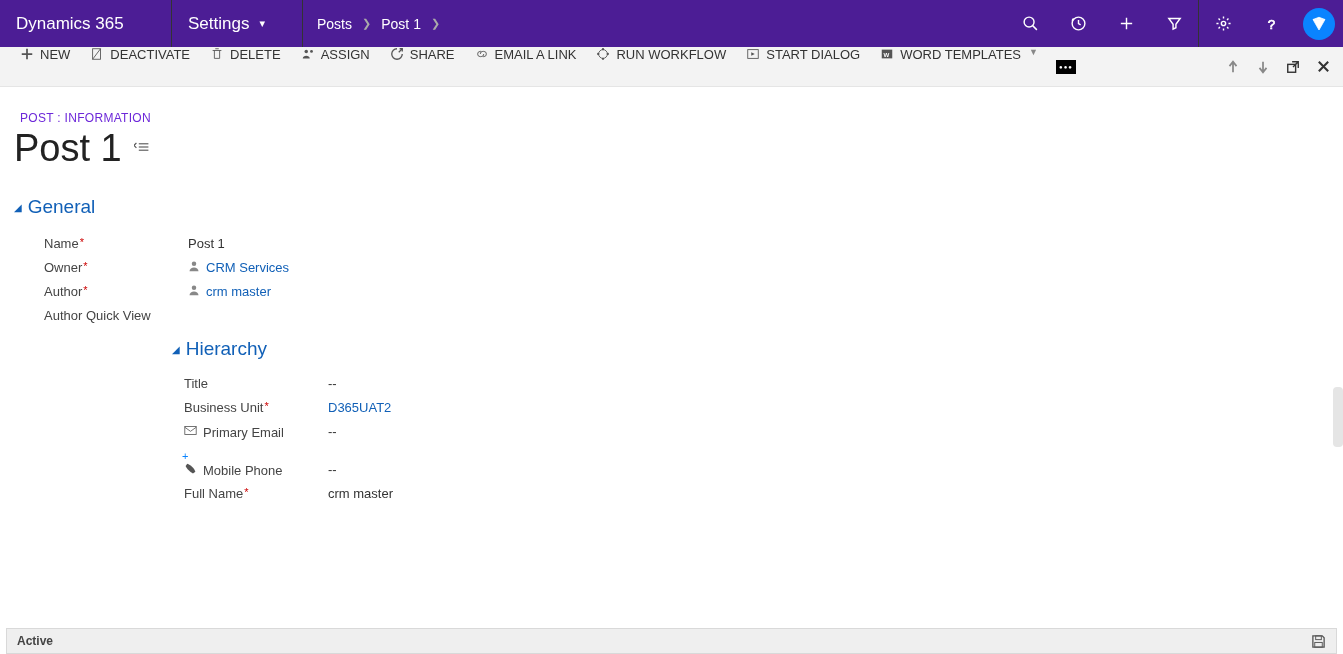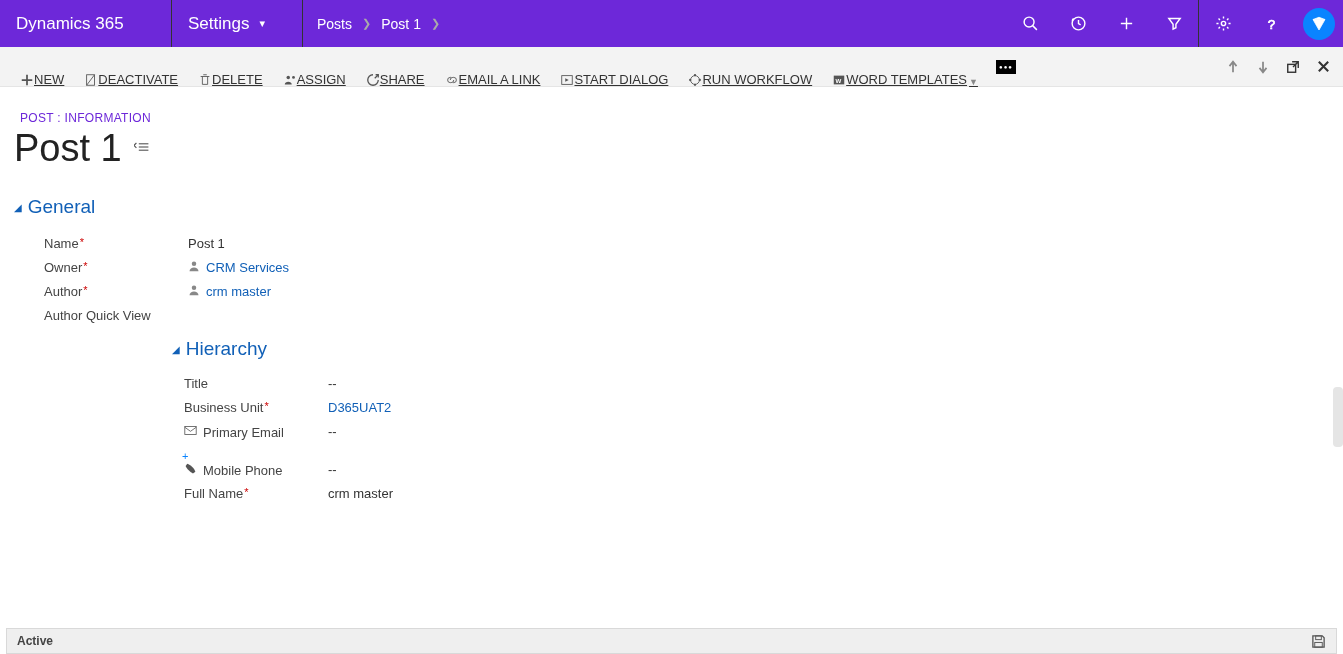--- a/index.html
+++ b/index.html
@@ -1,34 +1,34 @@
 <!DOCTYPE html>
 <html><head>
 <meta charset="utf-8">
 <style>
   * { box-sizing: border-box; margin: 0; padding: 0; font-family: "Segoe UI", Arial, sans-serif; }
   html, body { width: 1343px; height: 654px; overflow: hidden; background: #fff; }
 
   
-  .topbar { background:#6d28d9; color:#fff; height:47px; display:flex; align-items:stretch; }
+  .topbar { background:#4c1d95; color:#fff; height:47px; display:flex; align-items:stretch; }
   .topbar .brand { width:172px; border-right:1px solid #333; display:flex; align-items:center; padding-left:16px; font-size:17px; }
   .topbar .area  { width:131px; border-right:1px solid #333; display:flex; align-items:center; padding-left:16px; font-size:17px; gap:10px; }
   .topbar .crumbs{ flex:1; display:flex; align-items:center; padding-left:14px; font-size:14px; gap:6px; }
   .topbar .crumbs .crumb { color:#fff; }
   .topbar .crumbs .chev  { color:#aaa; font-size:11px; margin:0 4px; }
   .topbar .tools { display:flex; align-items:center; }
   .topbar .tools .tbtn { width:48px; height:47px; display:flex; align-items:center; justify-content:center; cursor:pointer; }
   .topbar .tools .sep  { width:1px; height:47px; background:#333; }
   .topbar .tools svg { fill:#fff; stroke:#fff; }
   .badge { width:32px; height:32px; border-radius:50%; background:#0a84ff; display:flex; align-items:center; justify-content:center; }
   .chevdown { color:#fff; font-size:11px; }
 
   
   .cmdbar { height:40px; background:#f3f3f3; border-bottom:1px solid #e5e5e5; display:flex; align-items:center; padding:0 10px; color:#333; font-size:13px; }
-  .cmdbar .cmd { display:flex; align-items:flex-end; padding:0 10px; height:40px; cursor:pointer;text-decoration:underline; }
+  .cmdbar .cmd { display:flex; align-items:flex-start; gap:6px; padding:0 10px; height:40px; cursor:pointer; }
   .cmdbar .cmd svg { width:14px; height:14px; fill:#555; }
   .cmdbar .cmd .tri { font-size:9px; color:#888; margin-left:2px; }
   .cmdbar .overflow { width:20px; height:14px; background:#000; display:flex; align-items:center; justify-content:center; margin-left:8px; }
   .cmdbar .overflow span { color:#fff; letter-spacing:1px; font-size:6px; line-height:6px; }
   .cmdbar .rightcmds { margin-left:auto; display:flex; align-items:center; gap:14px; padding-right:2px; }
   .cmdbar .rightcmds .ic { width:16px; height:16px; display:flex; align-items:center; justify-content:center; color:#888; cursor:pointer; }
   .cmdbar .rightcmds .ic.active { color:#333; }
   .cmdbar .rightcmds svg { fill:currentColor; }
 
   
@@ -162,34 +162,34 @@
     <span>SHARE</span>
   </div>
   <div class="cmd">
     <svg viewBox="0 0 16 16">
         <path d="M6 8a3 3 0 0 1 3-3h1a3 3 0 0 1 0 6h-1M10 8a3 3 0 0 1-3 3H6a3 3 0 0 1 0-6h1" fill="none" stroke="#555"></path>
       </svg>
     <span>EMAIL A LINK</span>
   </div>
   <div class="cmd">
     <svg viewBox="0 0 16 16">
-        <rect x="2" y="3" width="12" height="10" fill="none" stroke="#555"></rect>
-        <path d="M6 6l4 2-4 2z" fill="#555"></path>
-      </svg>
-    <span>START DIALOG</span>
-  </div>
-  <div class="cmd">
-    <svg viewBox="0 0 16 16">
         <circle cx="8" cy="8" r="5" fill="none" stroke="#555"></circle>
         <circle cx="8" cy="2.5" r="1.3" fill="#555"></circle>
         <circle cx="13.5" cy="8" r="1.3" fill="#555"></circle>
         <circle cx="8" cy="13.5" r="1.3" fill="#555"></circle>
         <circle cx="2.5" cy="8" r="1.3" fill="#555"></circle>
       </svg>
     <span>RUN WORKFLOW</span>
+  </div>
+  <div class="cmd">
+    <svg viewBox="0 0 16 16">
+        <rect x="2" y="3" width="12" height="10" fill="none" stroke="#555"></rect>
+        <path d="M6 6l4 2-4 2z" fill="#555"></path>
+      </svg>
+    <span>START DIALOG</span>
   </div>
   <div class="cmd">
     <svg viewBox="0 0 16 16">
         <rect x="2" y="3" width="12" height="10" fill="#555"></rect>
         <text x="4" y="11" font-size="7" fill="#fff" font-weight="bold">W</text>
       </svg>
     <span>WORD TEMPLATES</span>
     <span class="tri">▼</span>
   </div>
   <div class="overflow">

